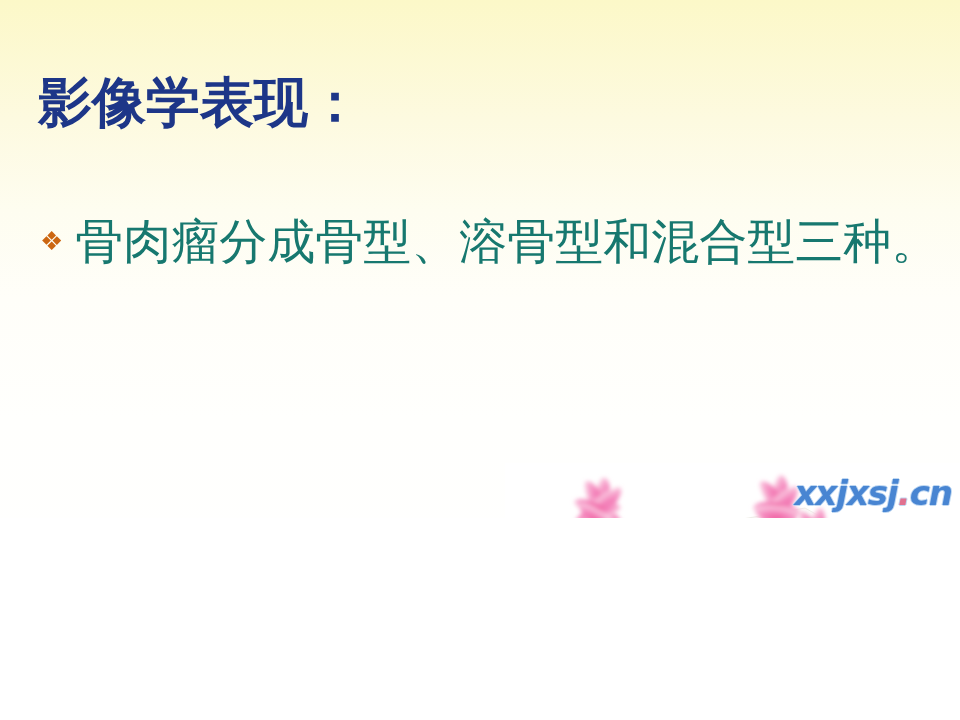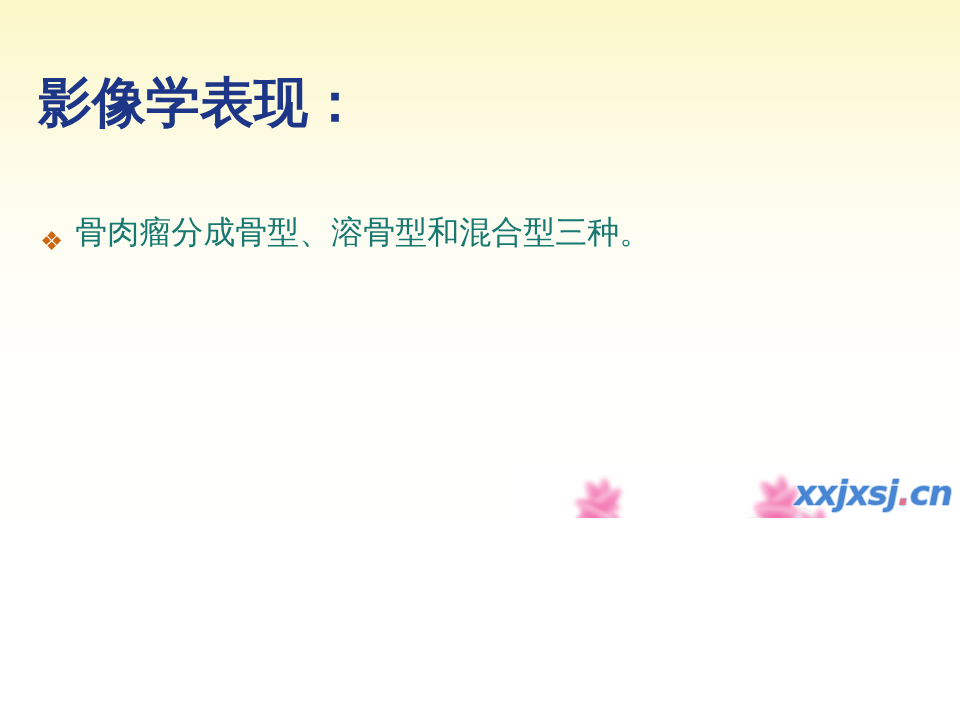--- a/index.html
+++ b/index.html
@@ -56,21 +56,21 @@
   .bullet-marker {
     flex: 0 0 auto;
     color: #cc6611;
     font-size: 26px;
     line-height: 1;
     margin-top: 16px;
     font-family: "DejaVu Sans", sans-serif;
   }
   .bullet-text {
     flex: 1 1 auto;
-    font-size: 32px;
+    font-size: 48px;
     line-height: 1.25;
     color: #17786f;
     font-family: "Liberation Serif", "DejaVu Serif", serif;
     white-space: nowrap;
   }
 
   
   #decor-picture {
     position: absolute;
     left: 505px;

